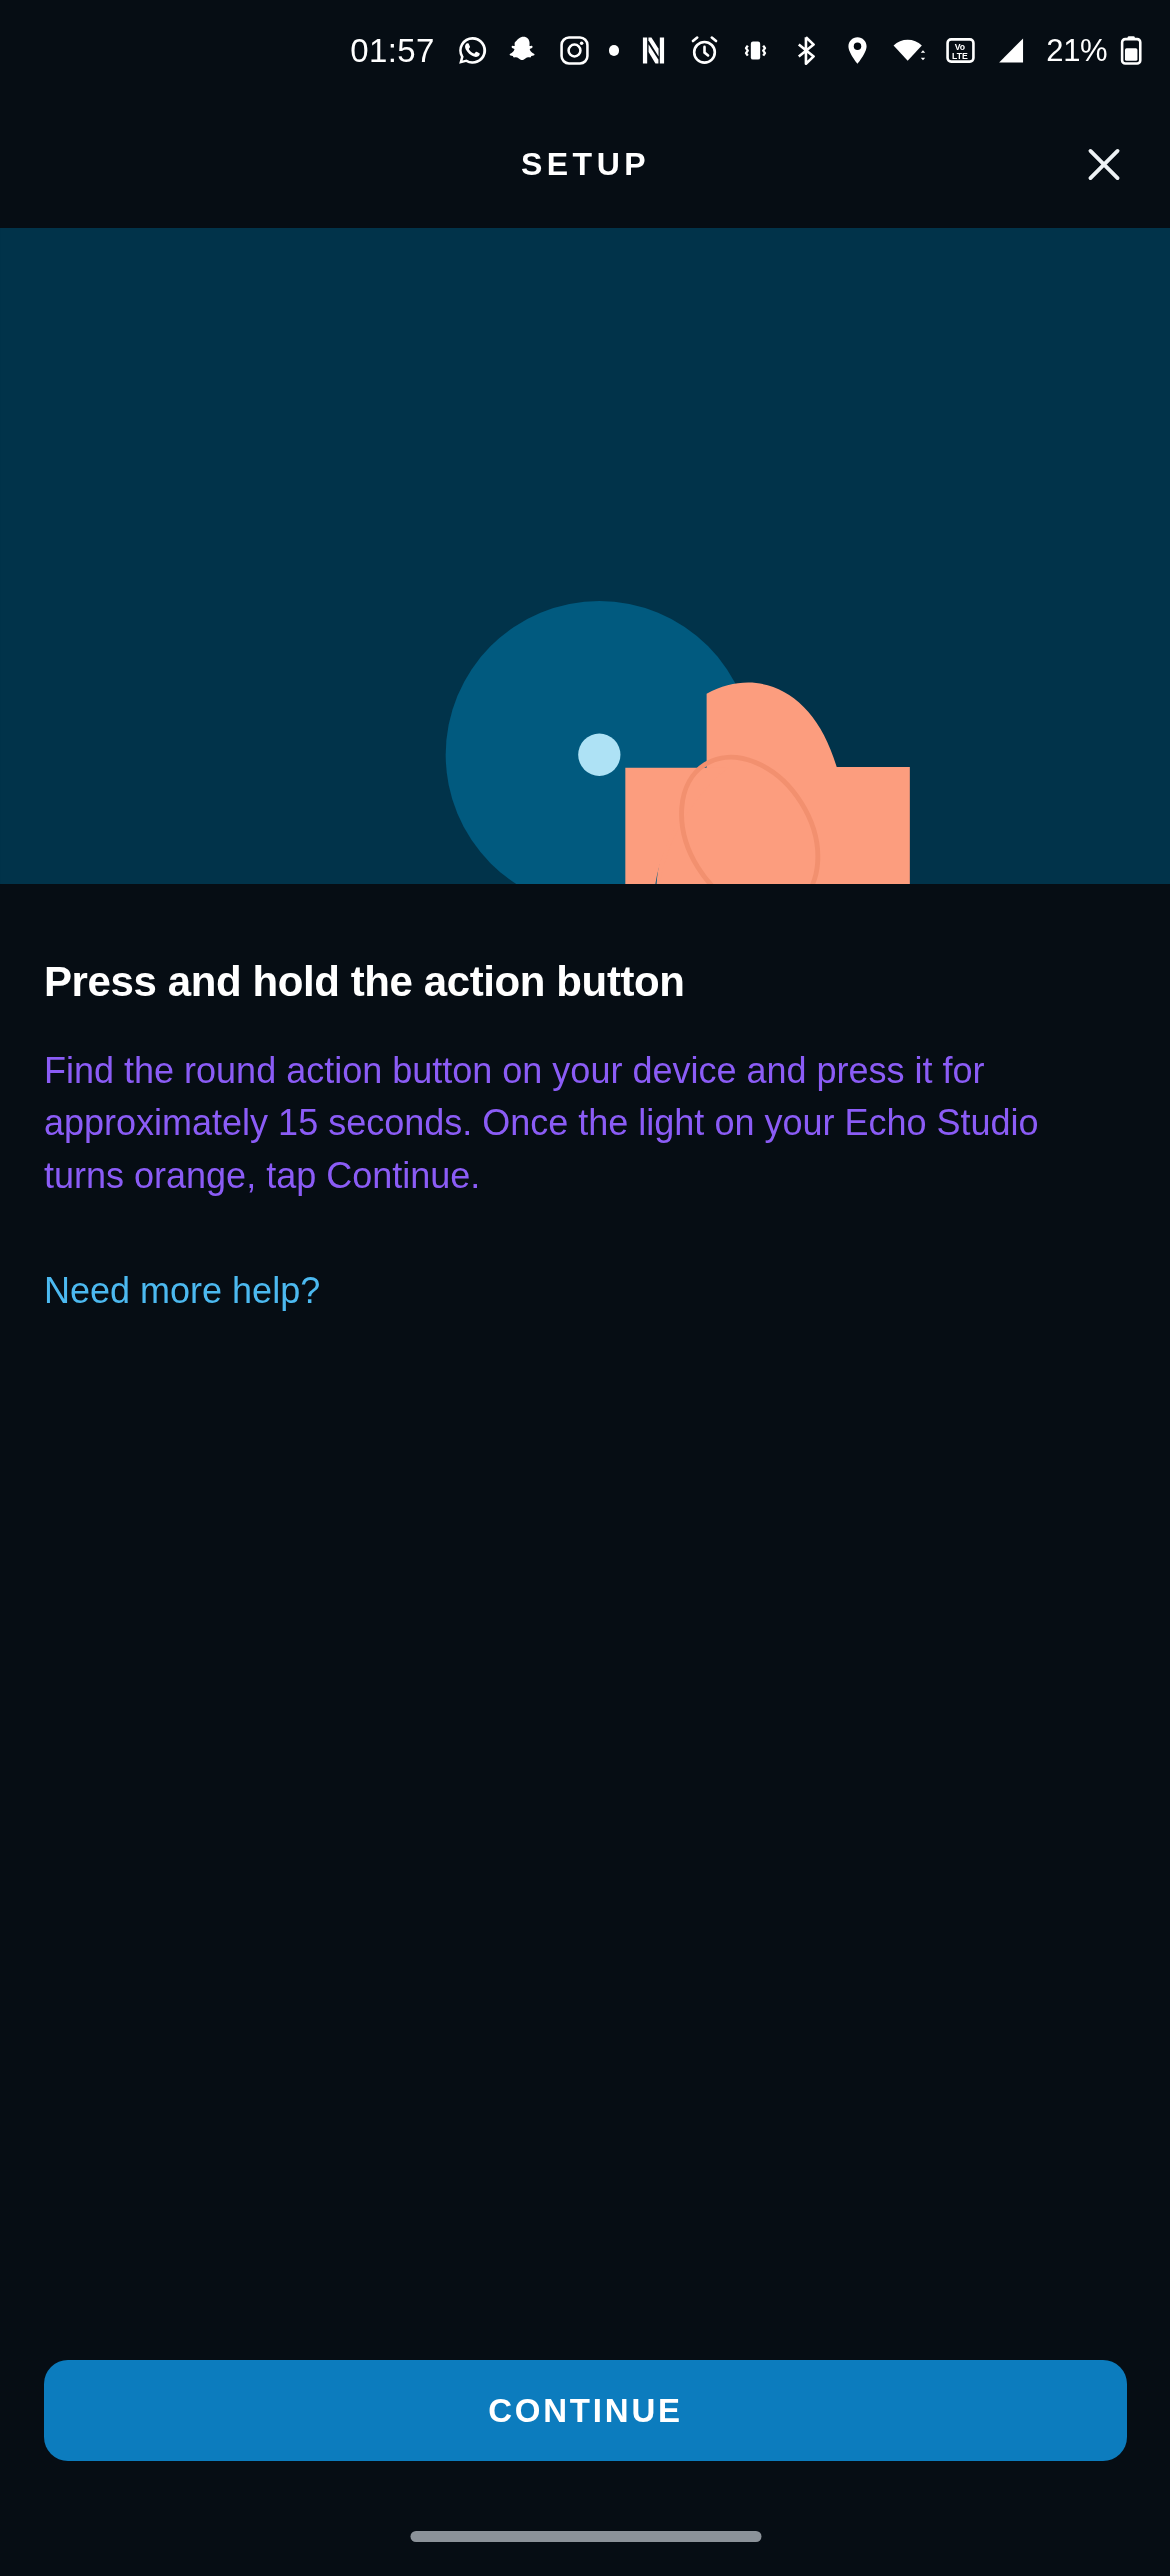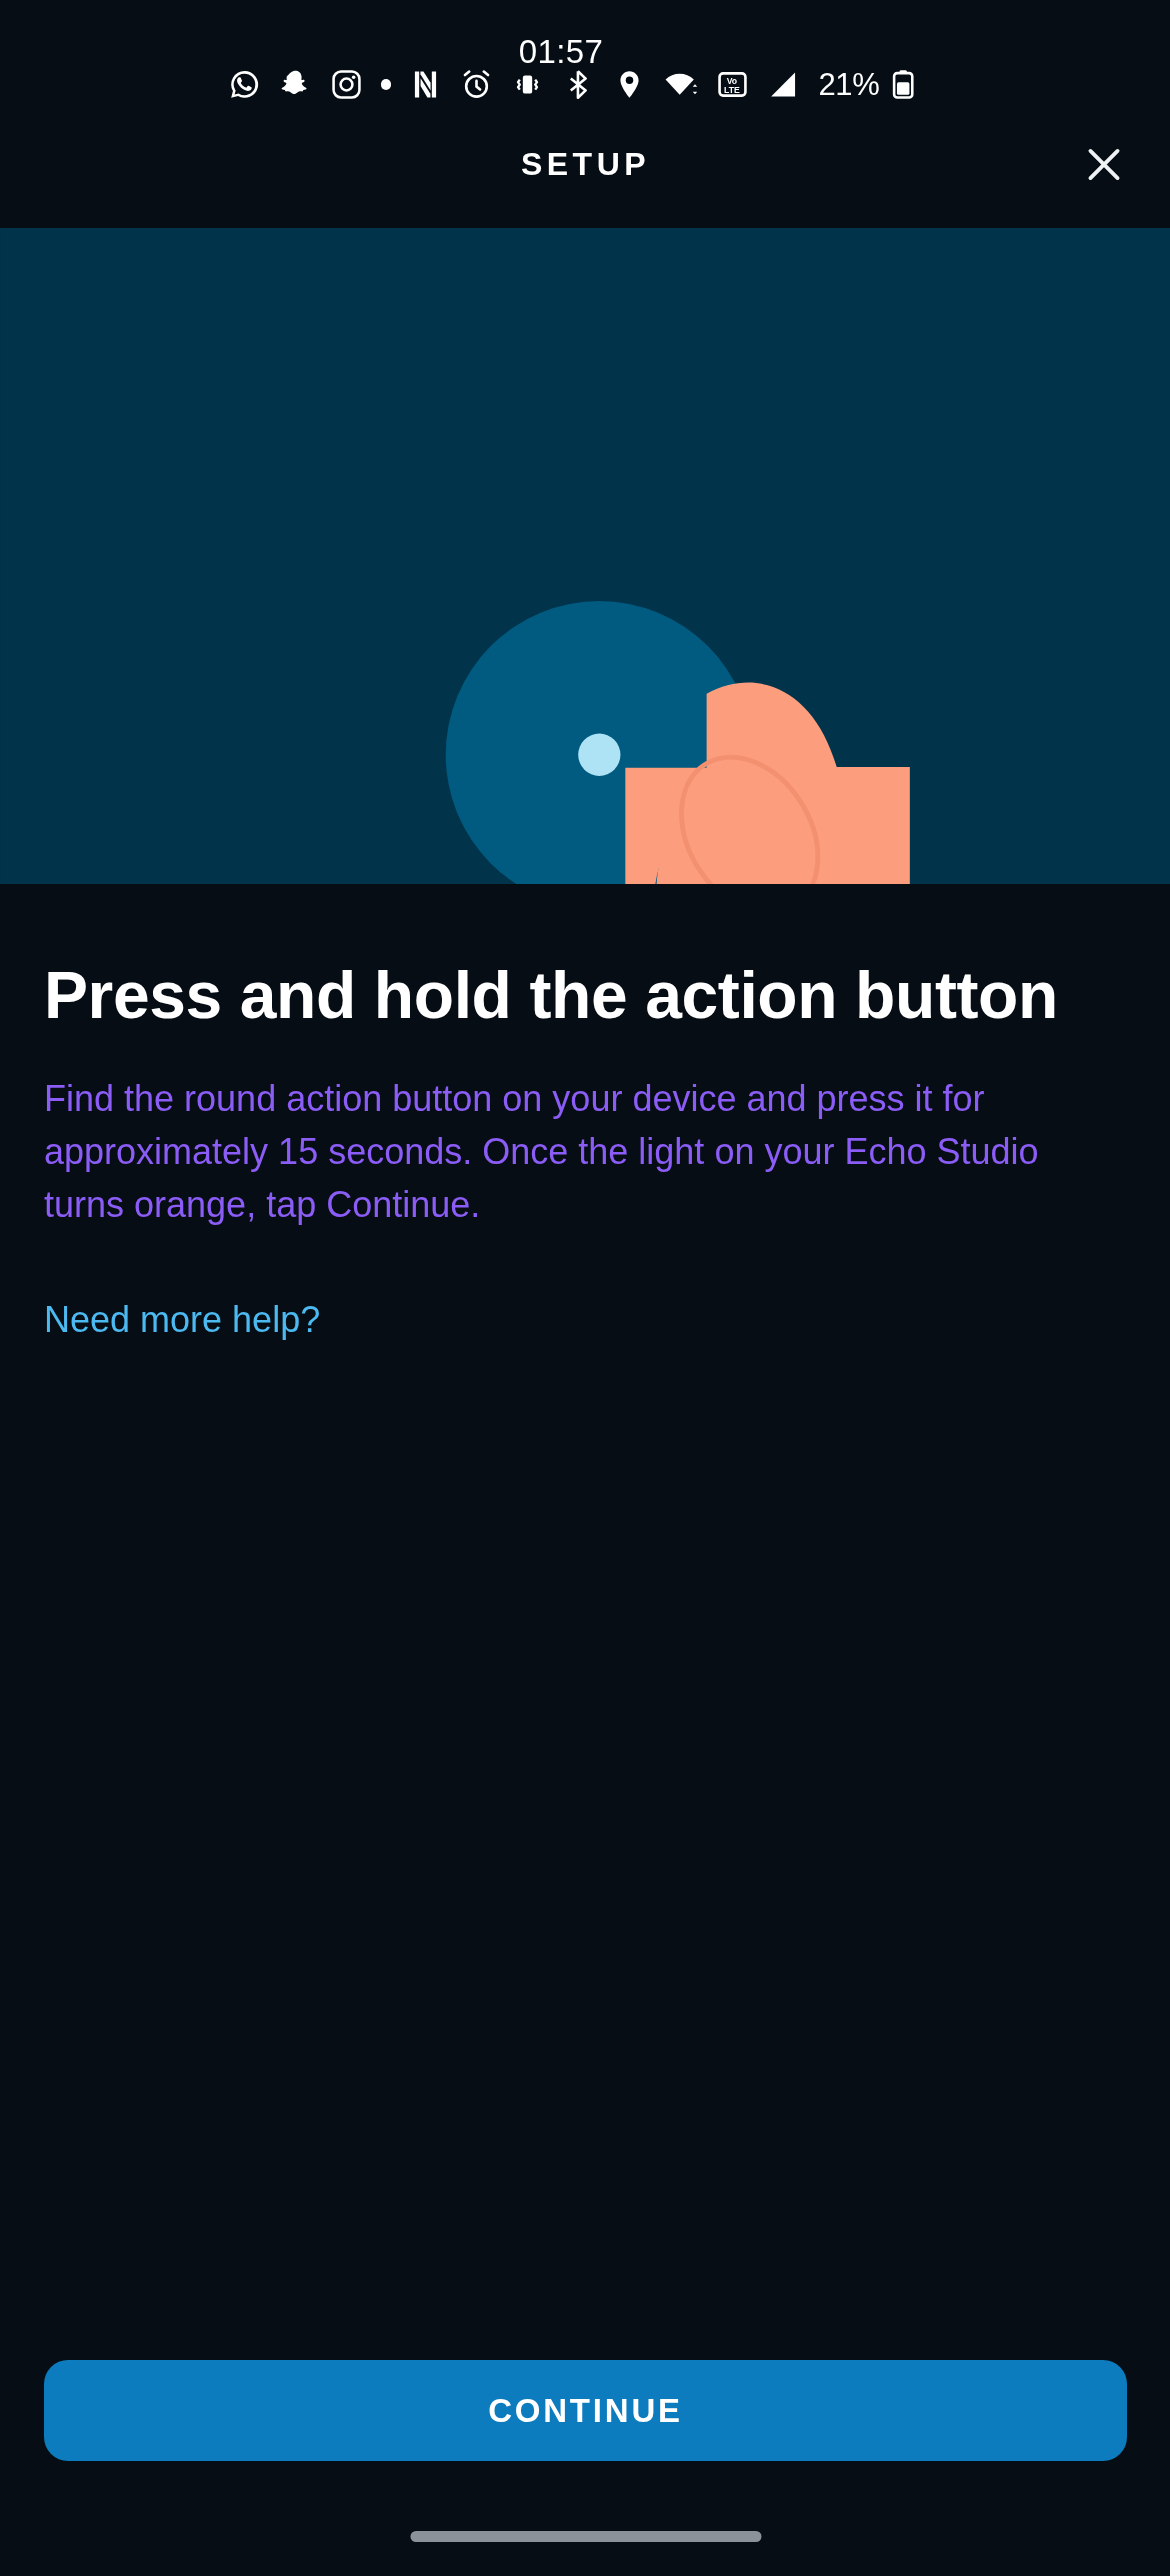--- a/index.html
+++ b/index.html
@@ -9,21 +9,21 @@
     font-family:"Liberation Sans", sans-serif;
     overflow:hidden;
   }
   .screen { position:relative; width:1171px; height:2576px; background:#060d14; }
 
   
   .status-bar {
     position:absolute; top:0; left:0; width:1171px; height:101px;
     background:#060d14;
     display:flex; align-items:center; justify-content:flex-end;
-    padding-right:28px; gap:0;flex-direction:column;
+    padding-right:28px; gap:0;
   }
   .status-time {
     color:#ffffff; font-size:33px; font-weight:400;
     letter-spacing:0.4px; margin-right:21px; line-height:1;
   }
   .status-icons { display:flex; align-items:center; gap:0; }
   .sicon {
     display:flex; align-items:center; justify-content:flex-end;
     margin-right:18px; flex:none;
   }
@@ -63,21 +63,21 @@
     background:#01334a; overflow:hidden;
   }
   .hero svg { display:block; width:1171px; height:656px; }
 
   
   .content {
     position:absolute; top:884px; left:0;
     width:1171px; padding:0 44px;
   }
   .heading {
-    color:#ffffff; font-size:66px; font-weight:bold;
+    color:#ffffff; font-size:42px; font-weight:bold;
     line-height:1.18; margin-top:73px;
     letter-spacing:-0.4px;
   }
   .body-text {
     color:#8b5cf6; font-size:36px; font-weight:400;
     line-height:1.47; margin-top:38px;
     letter-spacing:0px; max-width:1016px;
   }
   .help-link {
     display:inline-block;

